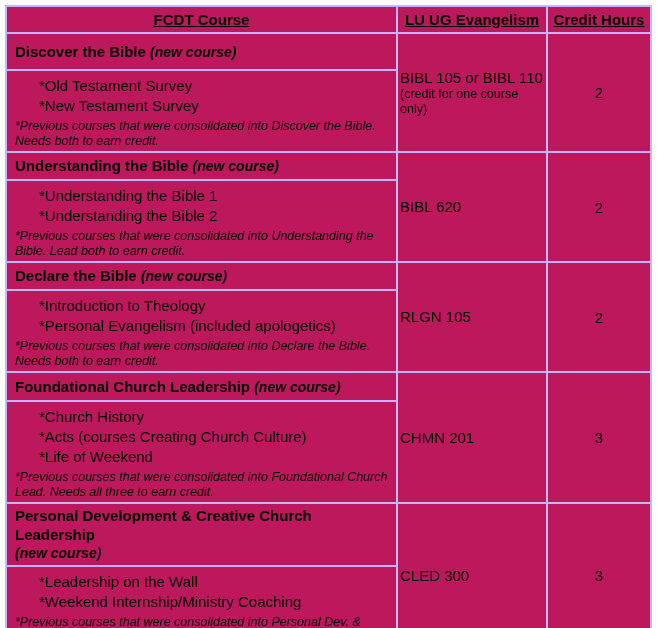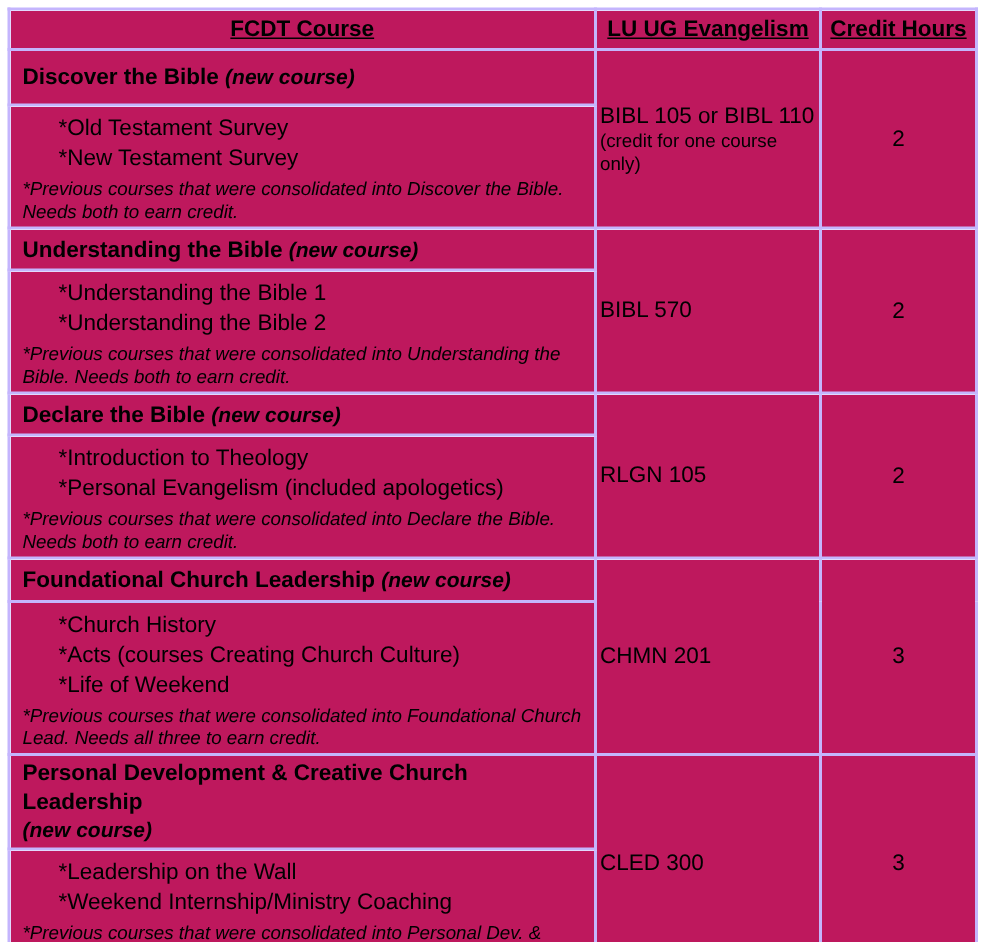--- a/index.html
+++ b/index.html
@@ -131,29 +131,29 @@
       <div class="note-line">*Previous courses that were consolidated into Discover the Bible. Needs both to earn credit.</div>
     </td>
   </tr>
 
   <tr class="r-b2-title">
     <td class="title-cell">
       <span>Understanding the Bible</span>
       <span class="title-suffix">(new course)</span>
     </td>
     <td class="equiv-cell" rowspan="2">
-      <span>BIBL 570</span>
+      <span>BIBL 620</span>
     </td>
     <td class="credit-cell" rowspan="2">2</td>
   </tr>
   <tr class="r-b2-body">
     <td class="body-cell">
       <div class="course-line">*Understanding the Bible 1</div>
       <div class="course-line">*Understanding the Bible 2</div>
-      <div class="note-line">*Previous courses that were consolidated into Understanding the Bible. Needs both to earn credit.</div>
+      <div class="note-line">*Previous courses that were consolidated into Understanding the Bible. Lead both to earn credit.</div>
     </td>
   </tr>
 
   <tr class="r-b3-title">
     <td class="title-cell">
       <span>Declare the Bible</span>
       <span class="title-suffix">(new course)</span>
     </td>
     <td class="equiv-cell" rowspan="2">
       <span>RLGN 105</span>

